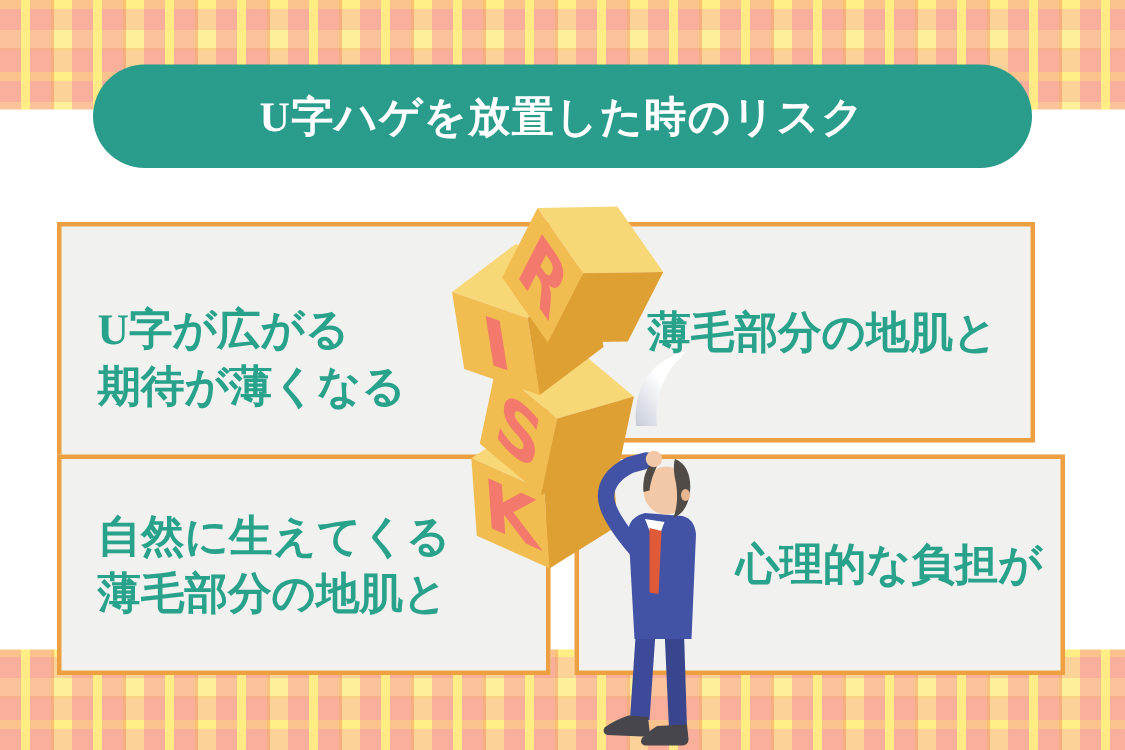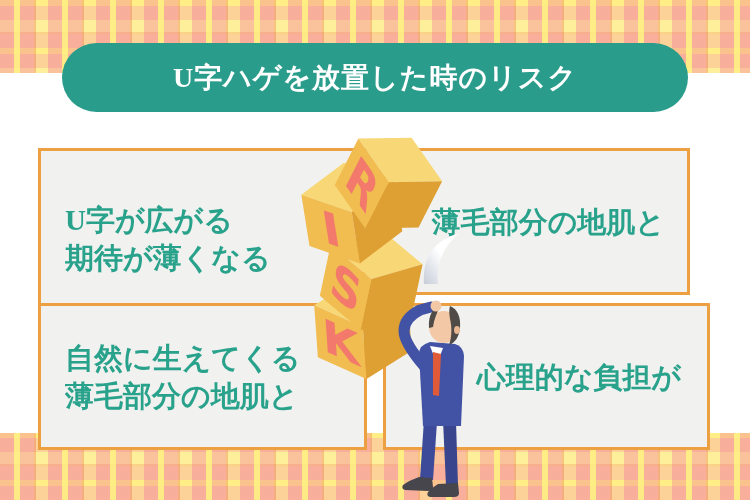--- a/index.html
+++ b/index.html
@@ -39,21 +39,21 @@
   }
   .card{
     position:absolute;box-sizing:border-box;
     background:#f1f1ef;border:3px solid #eda042;
     display:flex;flex-direction:column;justify-content:center;
     z-index:2;
   }
   .card.c1{left:38px;top:148px;width:329px;height:181px;align-items:flex-start;padding-left:24px;}
   .card.c2{left:363px;top:148px;width:327px;height:147px;align-items:flex-end;padding-right:22px;}
   .card.c3{left:38px;top:303px;width:329px;height:147px;align-items:flex-start;padding-left:24px;}
-  .card.c4{left:383px;top:303px;width:327px;height:147px;align-items:flex-end;padding-right:26px;}
+  .card.c4{left:383px;top:303px;width:327px;height:147px;align-items:flex-end;padding-right:12px;}
   .card-line{
     color:#29a28c;font-size:29px;font-weight:bold;line-height:38px;
     white-space:nowrap;
   }
   .swoosh{position:absolute;left:420px;top:234px;z-index:3;}
   .blocks{position:absolute;left:278px;top:118px;z-index:4;}
   .man{position:absolute;left:385px;top:295px;z-index:5;}
 </style>
 </head>
 <body>

